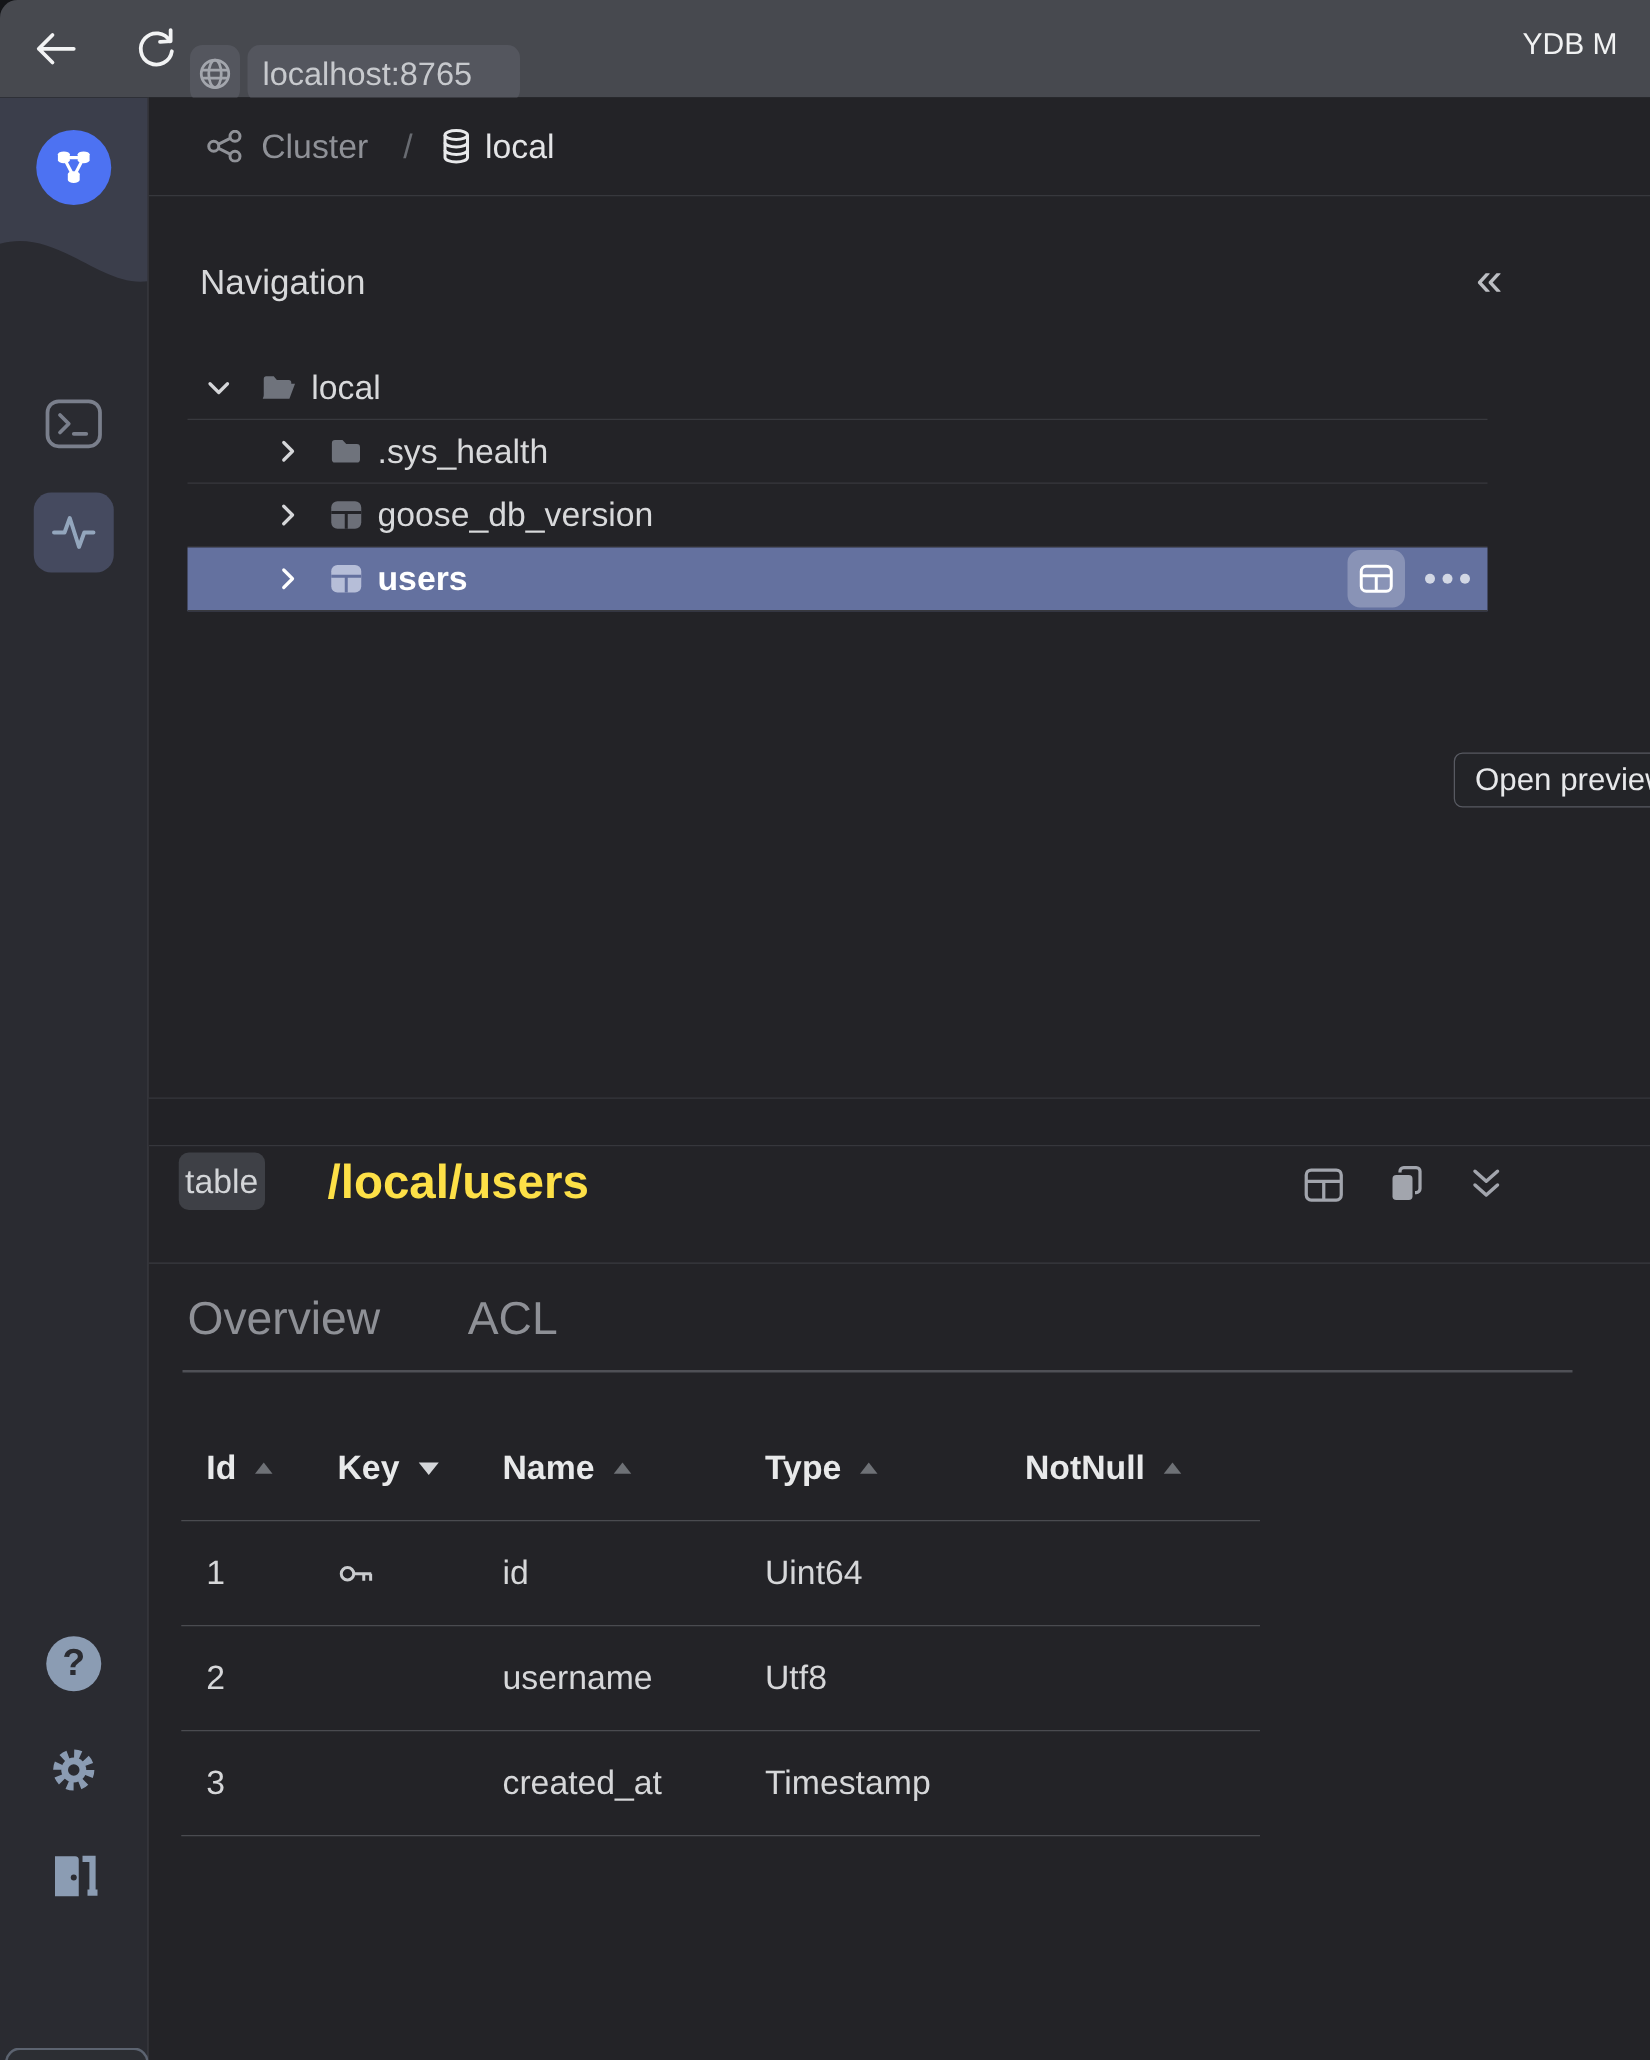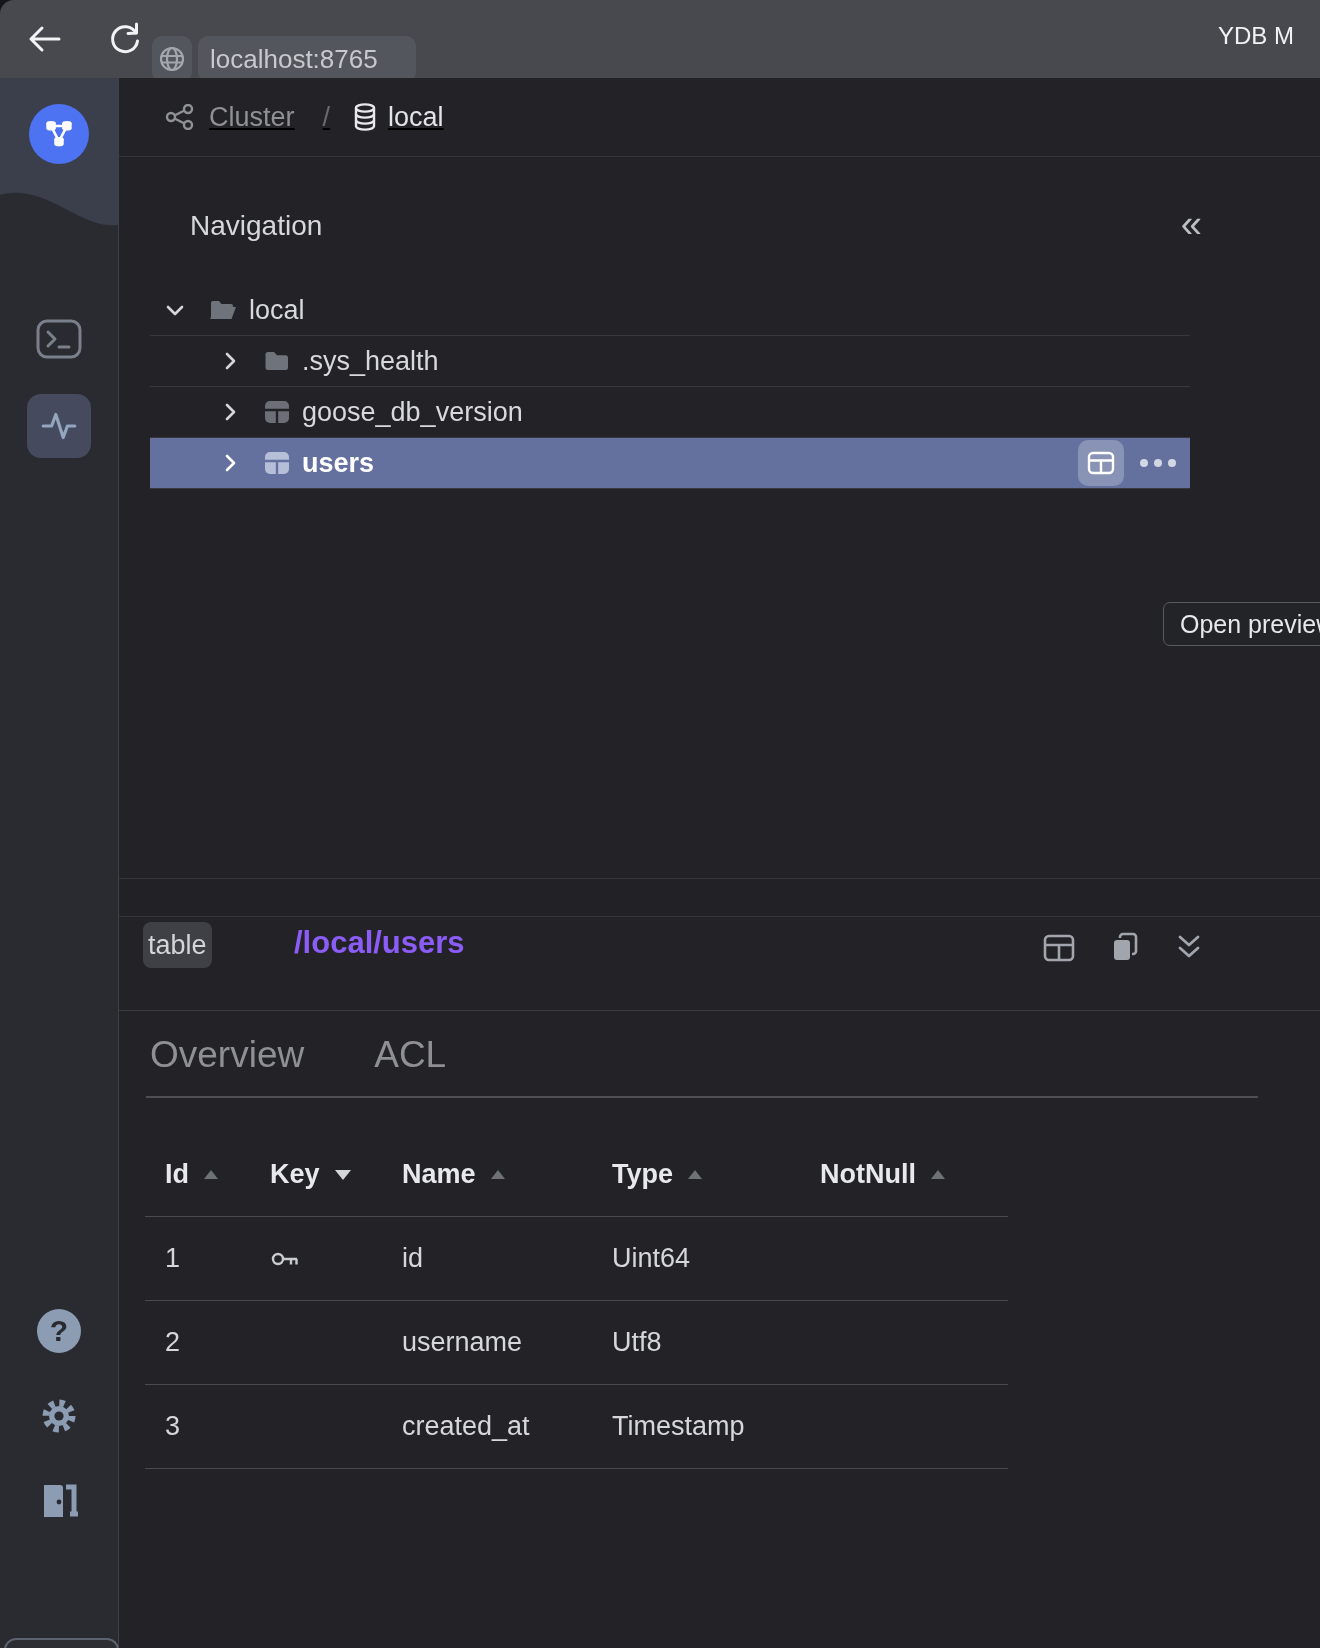--- a/index.html
+++ b/index.html
@@ -21,50 +21,50 @@
   .logo-circle{position:absolute;left:29px;top:26px;width:60px;height:60px;border-radius:50%;background:#4d72f2;display:flex;align-items:center;justify-content:center;cursor:pointer;}
   .side-icon{position:absolute;left:0;width:118px;display:flex;justify-content:center;cursor:pointer;}
   .terminal-wrap{top:240px;}
   .activity-chip{position:absolute;left:27px;top:316px;width:64px;height:64px;border-radius:14px;background:#454a5f;display:flex;align-items:center;justify-content:center;cursor:pointer;}
   .help-circle{position:absolute;left:37px;top:1231px;width:44px;height:44px;border-radius:50%;background:#8b9cb3;color:#2a2b31;font-size:30px;font-weight:bold;display:flex;align-items:center;justify-content:center;cursor:pointer;}
   .gear-wrap{top:1315px;} .exit-wrap{top:1399px;}
   .bottom-sheet{position:absolute;left:4px;top:1560px;width:111px;height:14px;background:#2c2e33;border:2px solid #5c6370;border-bottom:none;border-radius:12px 12px 0 0;}
 
   
   .main{position:absolute;left:119px;top:78px;right:0;bottom:0;background:#232327;}
-  .breadcrumb{height:78px;border-bottom:1px solid #37383d;display:flex;align-items:center;padding-left:46px;text-decoration:underline;}
+  .breadcrumb{height:78px;border-bottom:1px solid #37383d;display:flex;align-items:center;padding-left:46px;}
   .bc-ico{display:flex;align-items:center;}
   .bc-cluster-label{font-size:27px;color:#8f9197;margin-left:14px;}
   .bc-sep{font-size:27px;color:#686b71;margin:0 22px 0 28px;}
   .bc-entity-label{font-size:27px;color:#e3e4e6;margin-left:10px;}
 
   
   .nav-panel{position:relative;height:721px;border-bottom:1px solid #36373c;}
-  .nav-title{position:absolute;left:41px;top:53px;font-size:28px;color:#d7d8da;margin-left:30px;}
+  .nav-title{position:absolute;left:41px;top:53px;font-size:28px;color:#d7d8da;}
   .collapse-btn{position:absolute;right:118px;top:48px;font-size:38px;color:#bcbec3;cursor:pointer;line-height:1;}
   .tree{position:absolute;left:31px;top:128px;width:1040px;}
   .tree-row{position:relative;height:50px;display:flex;align-items:center;border-bottom:1px solid #38393e;cursor:pointer;}
   .tree-row.selected{background:#64719f;border-bottom-color:#38393e;}
   .chev{display:flex;align-items:center;}
   .lvl0 .chev{margin-left:13px;} .lvl1 .chev{margin-left:68px;}
   .ticon{display:flex;align-items:center;margin-left:22px;}
   .tlabel{font-size:27px;color:#d8d9db;margin-left:12px;white-space:nowrap;}
   .tree-row.selected .tlabel{color:#ffffff;font-weight:bold;}
   .row-actions{position:absolute;right:8px;top:0;height:50px;display:flex;align-items:center;gap:10px;}
   .action-chip{width:46px;height:46px;border-radius:10px;background:rgba(255,255,255,0.24);display:flex;align-items:center;justify-content:center;cursor:pointer;}
   .dots{display:flex;gap:6px;padding:0 6px;cursor:pointer;}
   .dots i{width:8px;height:8px;border-radius:50%;background:#d2d7e4;}
 
   .tooltip{position:absolute;left:1044px;top:445px;height:42px;line-height:42px;background:#232428;border:1px solid #585a62;border-radius:7px;padding:0 16px;font-size:25px;color:#e7e8ea;white-space:nowrap;z-index:30;}
 
   
   .divider-strip{height:37px;border-bottom:1px solid #36373c;background:#222226;}
   .entity-header{position:relative;height:93px;border-bottom:1px solid #3a3b40;}
   .entity-badge{position:absolute;left:24px;top:5px;height:46px;padding:0 5px;border-radius:8px;background:#3e4046;color:#d3d5d8;font-size:27px;display:flex;align-items:center;}
-  .entity-path{position:absolute;left:143px;top:8px;font-size:31px;font-weight:bold;color:#8b5cf6;white-space:nowrap;margin-left:32px;}
+  .entity-path{position:absolute;left:143px;top:8px;font-size:38px;font-weight:bold;color:#fde047;white-space:nowrap;}
   .eh-icon{position:absolute;top:11px;display:flex;align-items:center;justify-content:center;width:40px;height:40px;cursor:pointer;}
   .eh-grid{left:920px;} .eh-copy{left:986px;} .eh-dchev{left:1050px;}
 
   
   .tabbar{position:relative;height:87px;}
   .tabline{position:absolute;left:27px;right:62px;bottom:0;height:2px;background:#4f5056;}
   .tabs{position:absolute;left:27px;top:0;height:87px;display:flex;align-items:center;}
   .tab{position:relative;height:87px;display:flex;align-items:center;font-size:37px;color:#8e9096;margin-right:62px;padding:0 4px;cursor:pointer;}
   .tab.active{color:#eef0f1;font-weight:500;}
   .tab.active::after{content:"";position:absolute;left:-2px;right:-2px;bottom:0;height:5px;background:#4e7ad2;border-radius:2px;}

